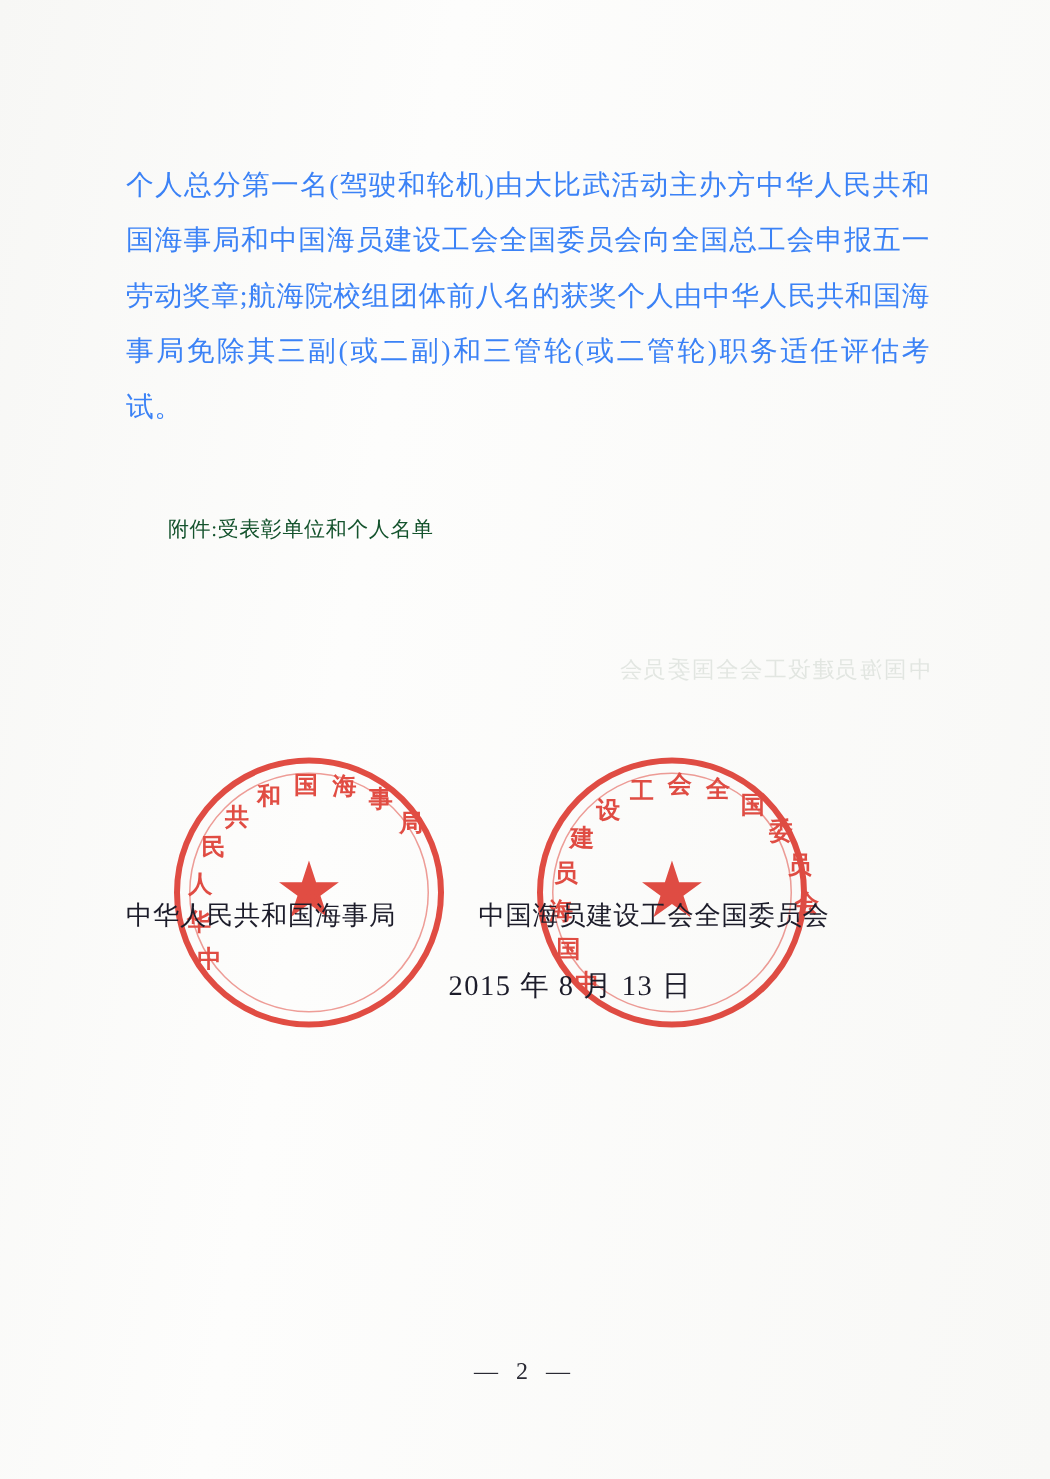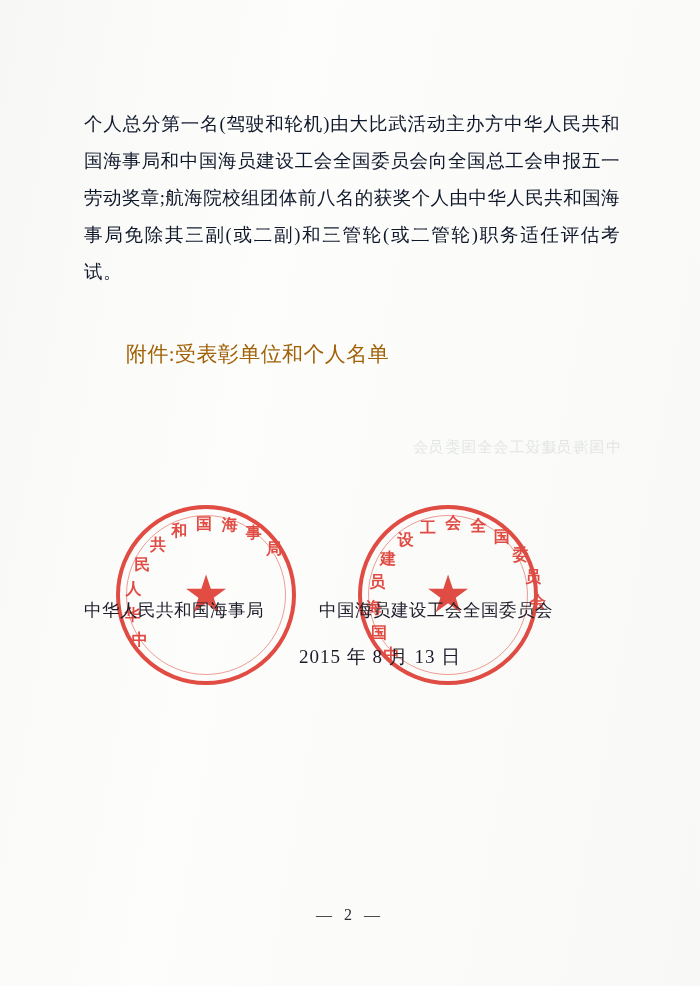--- a/index.html
+++ b/index.html
@@ -30,35 +30,35 @@
   }
   .body-col {
     position: absolute;
     left: 84px;
     top: 106px;
     width: 536px;
   }
   .para {
     font-size: 18.5px;
     line-height: 37px;
-    color: #0f172a;
+    color: #3b82f6;
     letter-spacing: 0.4px;
     text-align: justify;
     margin: 0 0 0 0;
     font-family: "Liberation Serif", "DejaVu Serif", serif;
   }
   .para.indent {
     text-indent: 2em;
   }
   .gap-1 { height: 20px; }
   .gap-2 { height: 26px; }
   .attachment {
-    font-size: 21px;
+    font-size: 14px;
     line-height: 34px;
-    color: #a16207;
+    color: #14532d;
     letter-spacing: 0.4px;
     text-indent: 2em;
   }
   
   .sig-area {
     position: absolute;
     left: 84px;
     top: 598px;
     width: 540px;
   }

